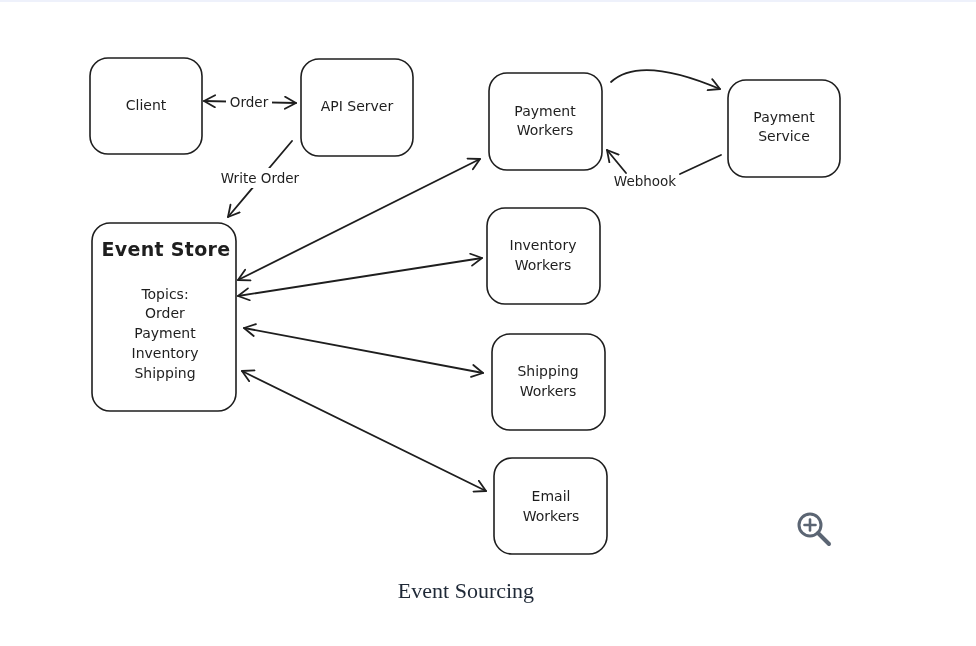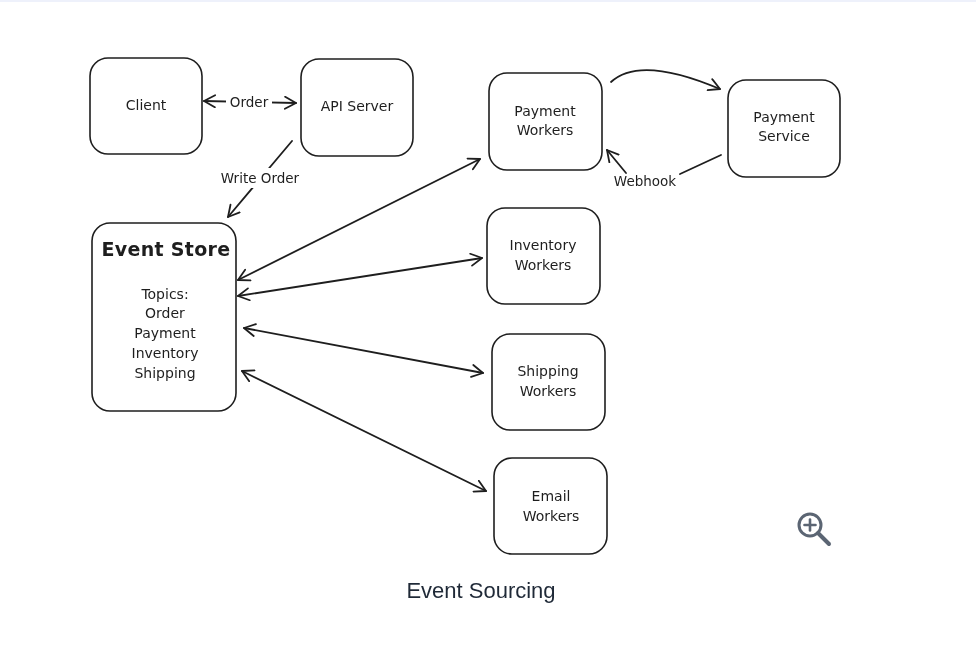--- a/index.html
+++ b/index.html
@@ -5,21 +5,21 @@
     html, body { margin: 0; padding: 0; background: #ffffff; }
     body { width: 976px; height: 646px; position: relative; overflow: hidden; font-family: "DejaVu Sans", sans-serif; }
     .topline { position: absolute; left: 0; top: 0; width: 976px; height: 2px; background: #eef1fb; }
     #diagram { position: absolute; left: 0; top: 0; width: 976px; height: 646px; }
     .node-rect { fill: #ffffff; stroke: #1e1e1e; stroke-width: 1.6; }
     .node-text { font-family: "DejaVu Sans", sans-serif; font-size: 14px; fill: #1e1e1e; text-anchor: middle; }
     .node-title { font-family: "DejaVu Sans", sans-serif; font-size: 19px; fill: #1e1e1e; text-anchor: middle; font-weight: bold; letter-spacing: 0.3px; }
     .edge { fill: none; stroke: #1e1e1e; stroke-width: 1.8; stroke-linecap: round; stroke-linejoin: round; }
     .edge-label { font-family: "DejaVu Sans", sans-serif; font-size: 13.5px; fill: #1e1e1e; text-anchor: middle; }
     .label-bg { fill: #ffffff; }
-    .caption { position: absolute; left: 15px; width: 932px; top: 578px; text-align: center; font-family: Liberation Sans, sans-serif; font-size: 22px; color: #1f2937; }
+    .caption { position: absolute; left: 0; width: 932px; top: 578px; text-align: center; font-family: Liberation Serif, serif; font-size: 22px; color: #1f2937; }
     .zoom-btn { position: absolute; left: 794px; top: 509px; width: 42px; height: 42px; cursor: pointer; }
   </style>
 </head>
 <body>
 
 <div class="topline"></div>
 
 <svg id="diagram" viewBox="0 0 976 646" xmlns="http://www.w3.org/2000/svg">
   <defs>
     <marker id="arrow" viewBox="0 0 14 14" refX="12" refY="7" markerWidth="14" markerHeight="14" markerUnits="userSpaceOnUse" orient="auto-start-reverse">

